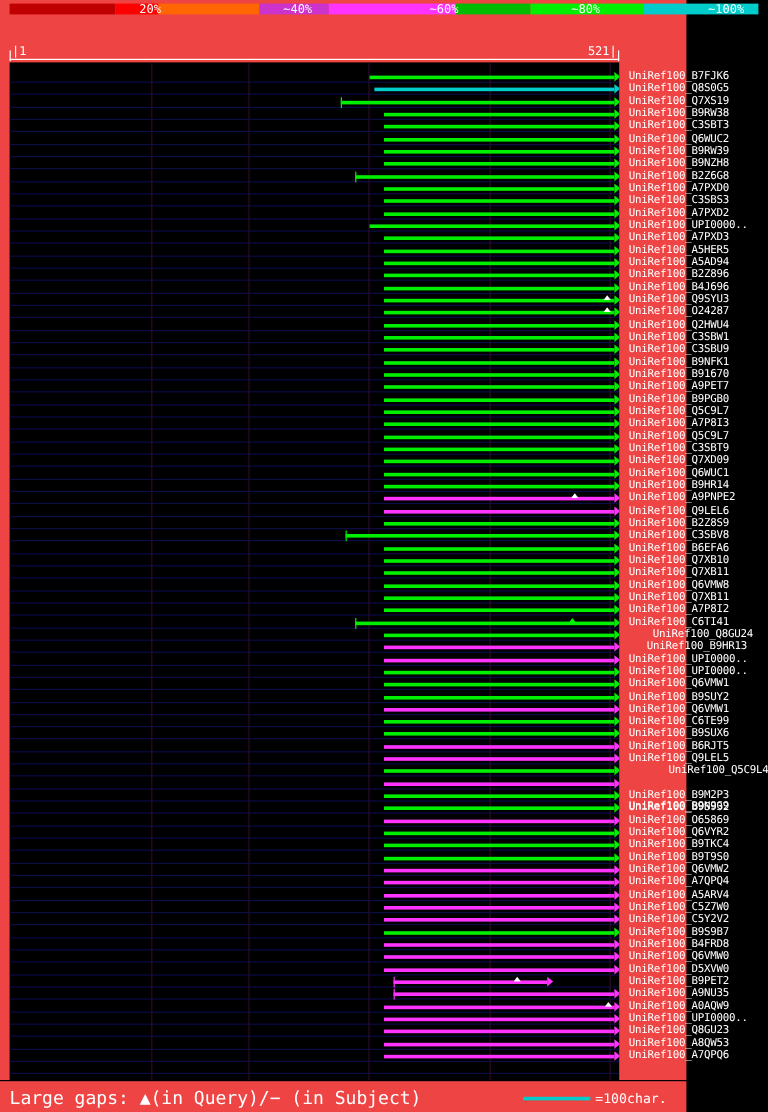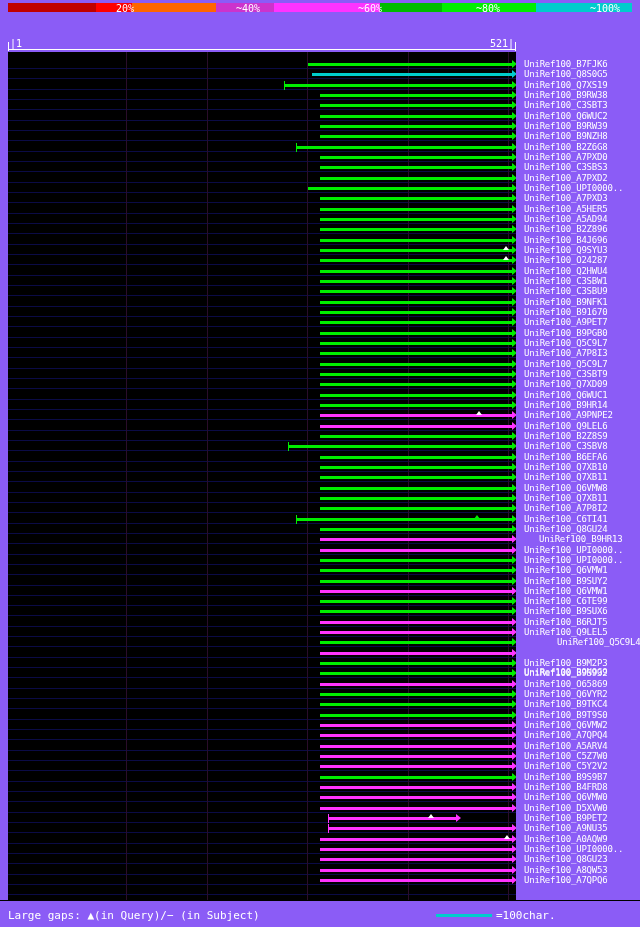--- a/index.html
+++ b/index.html
@@ -1,17 +1,17 @@
 <!DOCTYPE html>
 <html><head>
 <meta charset="utf-8">
 <style>
   html,body{margin:0;padding:0;background:#000;}
   body{width:640px;height:927px;overflow:hidden;font-family:"DejaVu Sans Mono",monospace;color:#fff;}
-  #root{position:relative;width:640px;height:927px;background:#8b5cf6;}
+  #root{position:relative;width:572px;height:927px;background:#ef4444;}
 
   
   .legend{position:absolute;left:8px;top:3px;width:624px;height:14px;}
   .legend .seg{position:absolute;top:0;height:9px;}
   .legend .tick{position:absolute;top:0;font-size:10px;color:#fff;line-height:11px;}
 
   
   .qidbar{position:absolute;left:8px;top:21px;width:624px;height:14px;border:1px solid #fff;box-sizing:border-box;background:#000;}
   .qidbar span{position:absolute;left:2px;top:1px;font-size:11px;color:#fff;line-height:12px;}
 
@@ -33,21 +33,21 @@
   .arrow{position:absolute;top:0px;width:0;height:0;border-top:4px solid transparent;border-bottom:4px solid transparent;}
   .tri{position:absolute;width:0;height:0;border-left:3px solid transparent;border-right:3px solid transparent;}
   .qtick{position:absolute;top:0px;width:1px;height:9px;}
 
   
   .labels{position:absolute;left:524px;top:52px;width:116px;height:848px;}
   .lbl{position:absolute;left:0;font-size:9px;line-height:9px;color:#fff;white-space:nowrap;letter-spacing:-0.2px;}
 
   
   .footer{position:absolute;left:0;top:903px;width:640px;height:24px;}
-  .footer .gaps{position:absolute;left:8px;top:6px;font-size:11px;color:#fff;line-height:13px;}
+  .footer .gaps{position:absolute;left:8px;top:6px;font-size:15px;color:#fff;line-height:13px;}
   .footer .scalebar{position:absolute;left:436px;top:11px;width:56px;height:3px;background:#00cccc;}
   .footer .scaletxt{position:absolute;left:496px;top:6px;font-size:11px;color:#fff;line-height:13px;}
   .sepline{position:absolute;left:0;top:900px;width:640px;height:1px;background:#000;}
 </style>
 </head>
 <body>
 
 <div id="root">
 
   <div class="legend" id="legend">
@@ -535,21 +535,21 @@
       <div class="lbl" style="top: 370px;">UniRef100_Q9LEL6</div>
       <div class="lbl" style="top: 380px;">UniRef100_B2Z8S9</div>
       <div class="lbl" style="top: 390px;">UniRef100_C3SBV8</div>
       <div class="lbl" style="top: 401px;">UniRef100_B6EFA6</div>
       <div class="lbl" style="top: 411px;">UniRef100_Q7XB10</div>
       <div class="lbl" style="top: 421px;">UniRef100_Q7XB11</div>
       <div class="lbl" style="top: 432px;">UniRef100_Q6VMW8</div>
       <div class="lbl" style="top: 442px;">UniRef100_Q7XB11</div>
       <div class="lbl" style="top: 452px;">UniRef100_A7P8I2</div>
       <div class="lbl" style="top: 463px;">UniRef100_C6TI41</div>
-      <div class="lbl" style="top: 473px;">UniRef100_Q8GU24</div>
+      <div class="lbl" style="top: 473px; margin-left: 20px;">UniRef100_Q8GU24</div>
       <div class="lbl" style="top: 483px; margin-left: 15px;">UniRef100_B9HR13</div>
       <div class="lbl" style="top: 494px;">UniRef100_UPI0000..</div>
       <div class="lbl" style="top: 504px;">UniRef100_UPI0000..</div>
       <div class="lbl" style="top: 514px;">UniRef100_Q6VMW1</div>
       <div class="lbl" style="top: 525px;">UniRef100_B9SUY2</div>
       <div class="lbl" style="top: 535px;">UniRef100_Q6VMW1</div>
       <div class="lbl" style="top: 545px;">UniRef100_C6TE99</div>
       <div class="lbl" style="top: 555px;">UniRef100_B9SUX6</div>
       <div class="lbl" style="top: 566px;">UniRef100_B6RJT5</div>
       <div class="lbl" style="top: 576px;">UniRef100_Q9LEL5</div>

